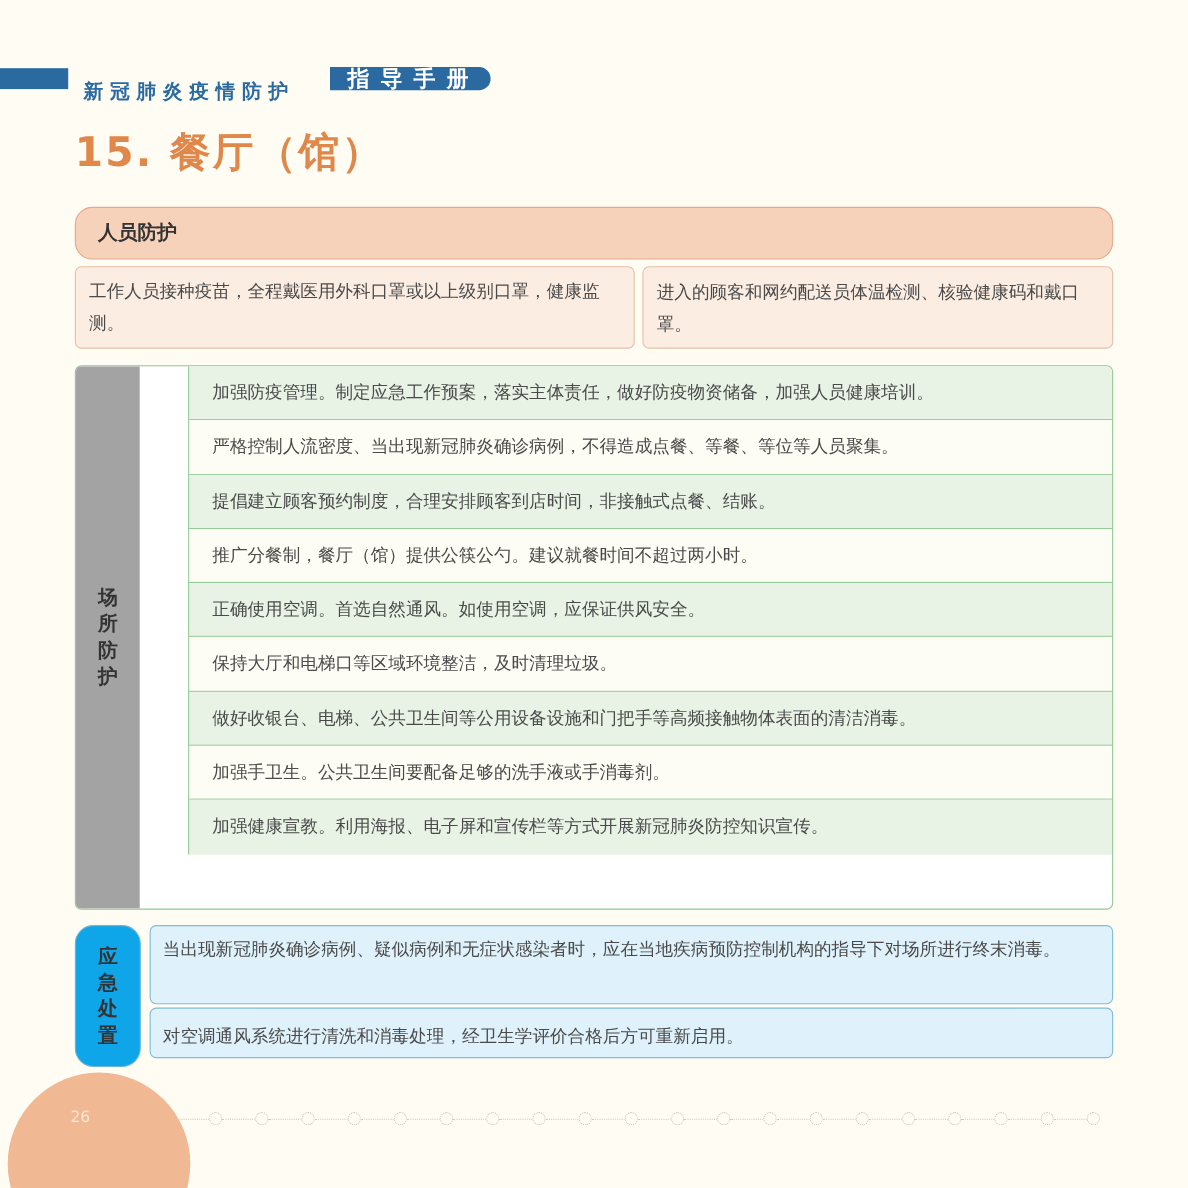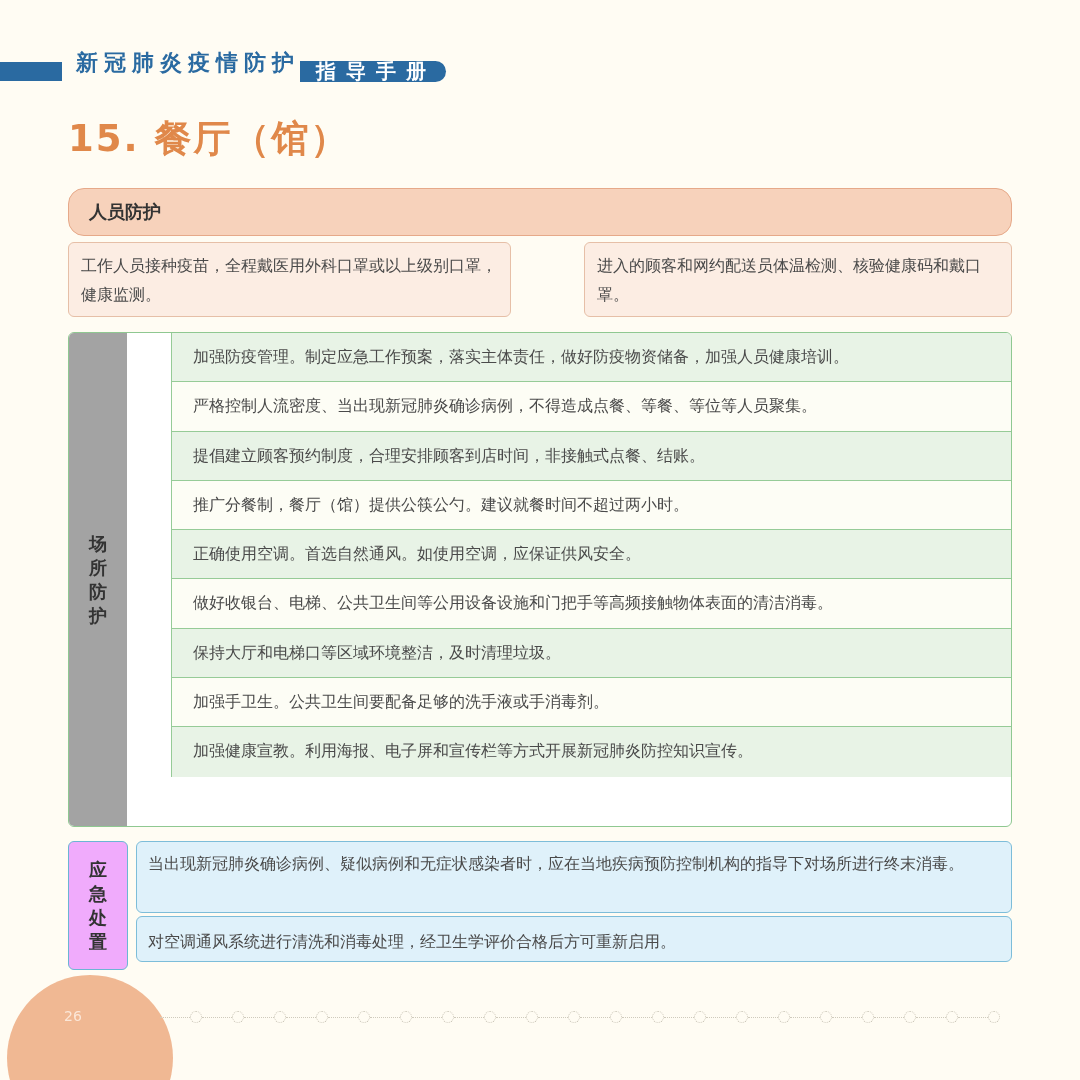--- a/index.html
+++ b/index.html
@@ -8,21 +8,21 @@
     background: #fffcf3;
     font-family: "DejaVu Sans", "Liberation Sans", sans-serif;
     position: relative;
     color: #444;
   }
   .header-bar {
     position: absolute; left: 0; top: 62px; width: 62px; height: 19px;
     background: #2a6aa1;
   }
   .header-title {
-    position: absolute; left: 76px; top: 51px; font-size: 22px; font-weight: bold;
+    position: absolute; left: 76px; top: 72px; font-size: 18px; font-weight: bold;
     color: #2a6aa1; letter-spacing: 6px; line-height: 24px;
   }
   .header-pill {
     position: absolute; left: 300px; top: 61px; width: 146px; height: 21px;
     background: #2a6aa1; border-radius: 0 12px 12px 0;
     color: #fff; font-size: 20px; font-weight: bold; letter-spacing: 10px;
     line-height: 21px; padding-left: 16px;
   }
   .page-title {
     position: absolute; left: 68px; top: 112px; font-size: 37px; font-weight: bold;
@@ -33,21 +33,21 @@
   .sec-head {
     position: absolute; left: 68px; top: 188px; width: 944px; height: 48px;
     background: #f7d2bb; border: 1.5px solid #e6a989; border-radius: 16px;
     font-size: 18px; font-weight: bold; color: #333; line-height: 46px; padding-left: 20px;
   }
   .p-card {
     position: absolute; top: 242px; height: 75px;
     background: #fcede3; border: 1.5px solid #e6bfa7; border-radius: 6px;
     font-size: 16px; color: #4a4a4a; line-height: 29px; padding: 8px 12px;
   }
-  .p-card.c1 { left: 68px; width: 443px; font-family: Liberation Serif, serif; }
+  .p-card.c1 { left: 68px; width: 509px; font-family: Liberation Serif, serif; }
   .p-card.c2 { left: 584px; width: 428px; padding-left: 12px; }
 
   
   .venue {
     position: absolute; left: 68px; top: 332px; width: 944px; height: 495px;
     border: 1.5px solid #8fc891; border-radius: 6px; background: #fff;
     overflow: hidden;
   }
   .venue-label {
     position: absolute; left: 0; top: 0; width: 58px; height: 100%;
@@ -63,21 +63,21 @@
     font-size: 16px; color: #4a4a4a; line-height: 48px; padding-left: 21px;
     white-space: nowrap;
   }
   .vrow:nth-child(odd) { background: #e8f3e6; }
   .vrow:nth-child(even) { background: #fdfdf5; }
   .vrow:last-child { border-bottom: none; }
 
   
   .em-label {
     position: absolute; left: 68px; top: 841px; width: 60px; height: 129px;
-    background: #f0abfc; border: 1.5px solid #6bb5d4; border-radius: 6px;
+    background: #0ea5e9; border: 1.5px solid #6bb5d4; border-radius: 17px;
     display: flex; align-items: center; justify-content: center;
   }
   .em-card {
     position: absolute; left: 136px; width: 876px;
     background: #dff1fa; border: 1.5px solid #7dbdd9; border-radius: 6px;
     font-size: 16px; color: #4a4a4a; line-height: 31px; padding: 6px 11px;
   }
   .em-card.e1 { top: 841px; height: 72px; font-family: Liberation Serif, serif; }
   .em-card.e2 { top: 916px; height: 46px; line-height: 40px; padding-top: 5px; }
 
@@ -117,22 +117,22 @@
 <div class="venue">
   <div class="venue-label">
     <div class="vlabel-text">场所防护</div>
   </div>
   <div class="venue-rows">
     <div class="vrow">加强防疫管理。制定应急工作预案，落实主体责任，做好防疫物资储备，加强人员健康培训。</div>
     <div class="vrow">严格控制人流密度、当出现新冠肺炎确诊病例，不得造成点餐、等餐、等位等人员聚集。</div>
     <div class="vrow">提倡建立顾客预约制度，合理安排顾客到店时间，非接触式点餐、结账。</div>
     <div class="vrow">推广分餐制，餐厅（馆）提供公筷公勺。建议就餐时间不超过两小时。</div>
     <div class="vrow">正确使用空调。首选自然通风。如使用空调，应保证供风安全。</div>
+    <div class="vrow">保持大厅和电梯口等区域环境整洁，及时清理垃圾。</div>
     <div class="vrow">做好收银台、电梯、公共卫生间等公用设备设施和门把手等高频接触物体表面的清洁消毒。</div>
-    <div class="vrow">保持大厅和电梯口等区域环境整洁，及时清理垃圾。</div>
     <div class="vrow">加强手卫生。公共卫生间要配备足够的洗手液或手消毒剂。</div>
     <div class="vrow">加强健康宣教。利用海报、电子屏和宣传栏等方式开展新冠肺炎防控知识宣传。</div>
   </div>
 </div>
 
 <div class="em-label">
   <div class="vlabel-text">应急处置</div>
 </div>
 <div class="em-card e1">当出现新冠肺炎确诊病例、疑似病例和无症状感染者时，应在当地疾病预防控制机构的指导下对场所进行终末消毒。</div>
 <div class="em-card e2">对空调通风系统进行清洗和消毒处理，经卫生学评价合格后方可重新启用。</div>

